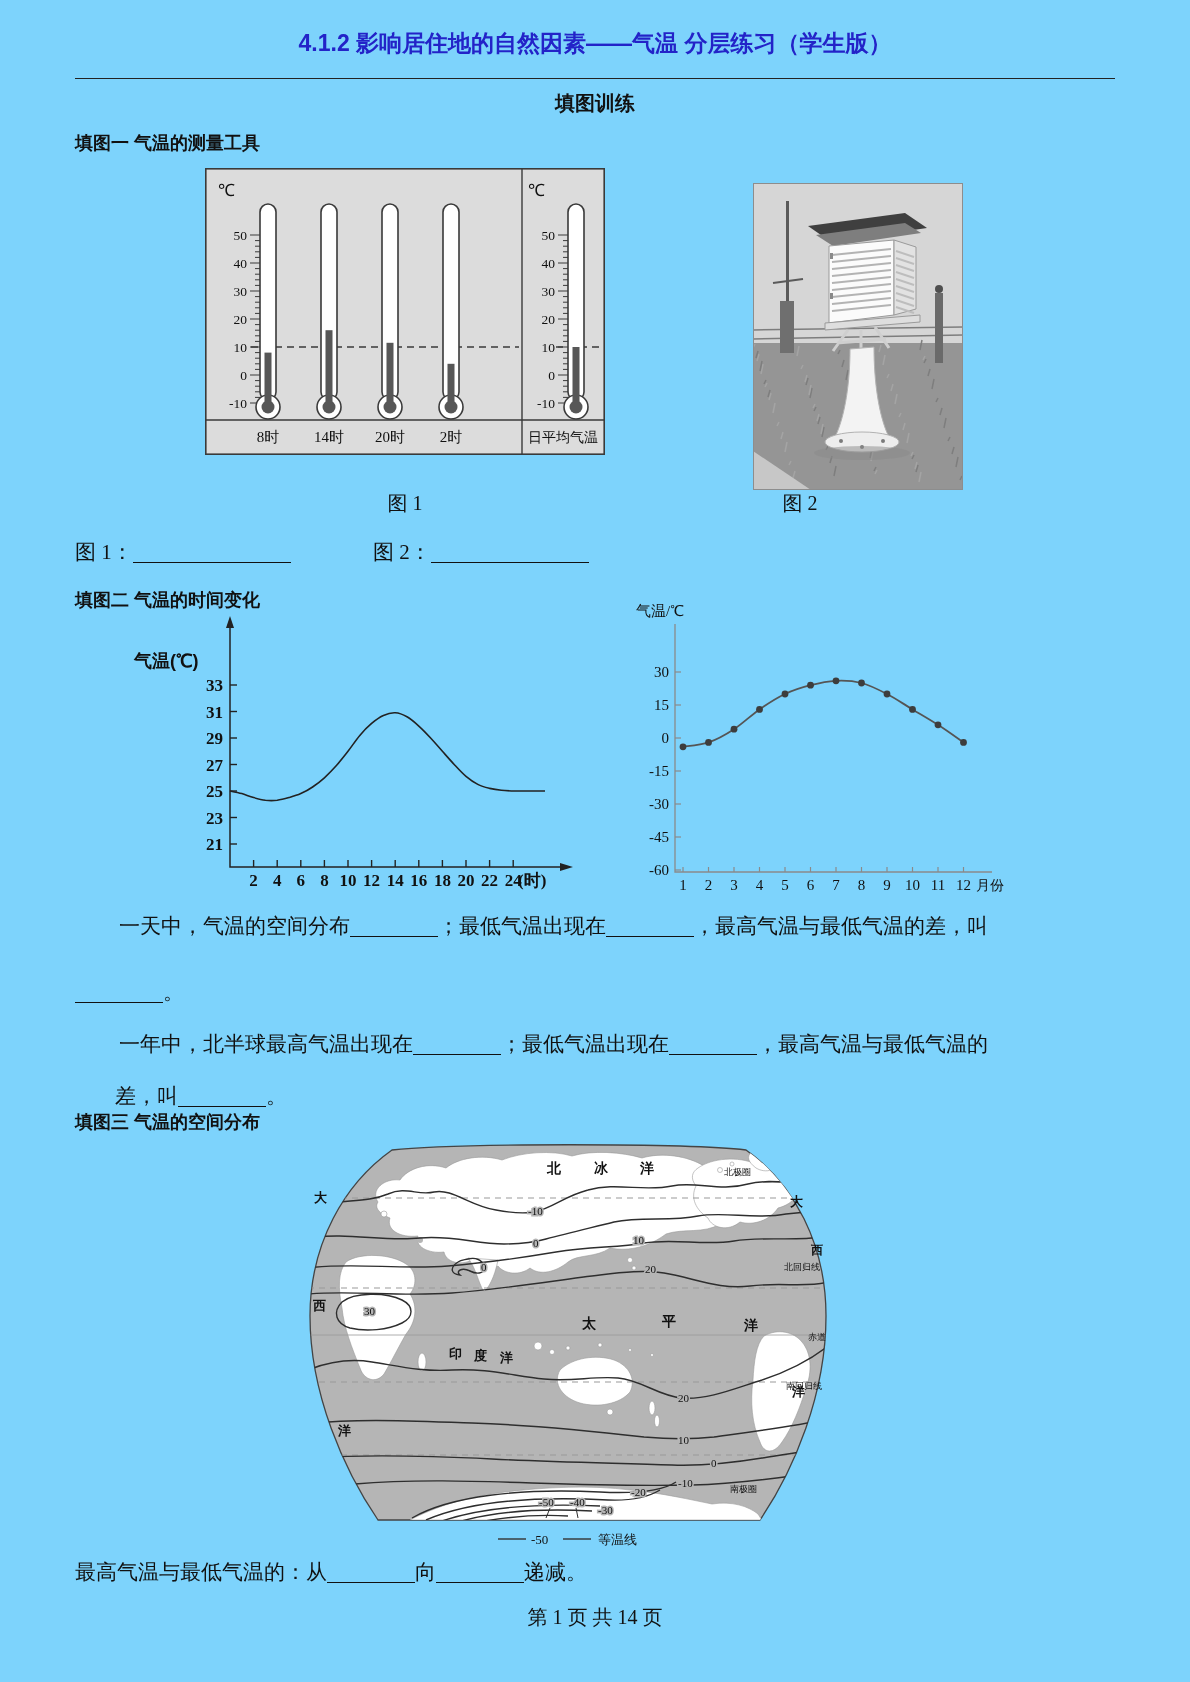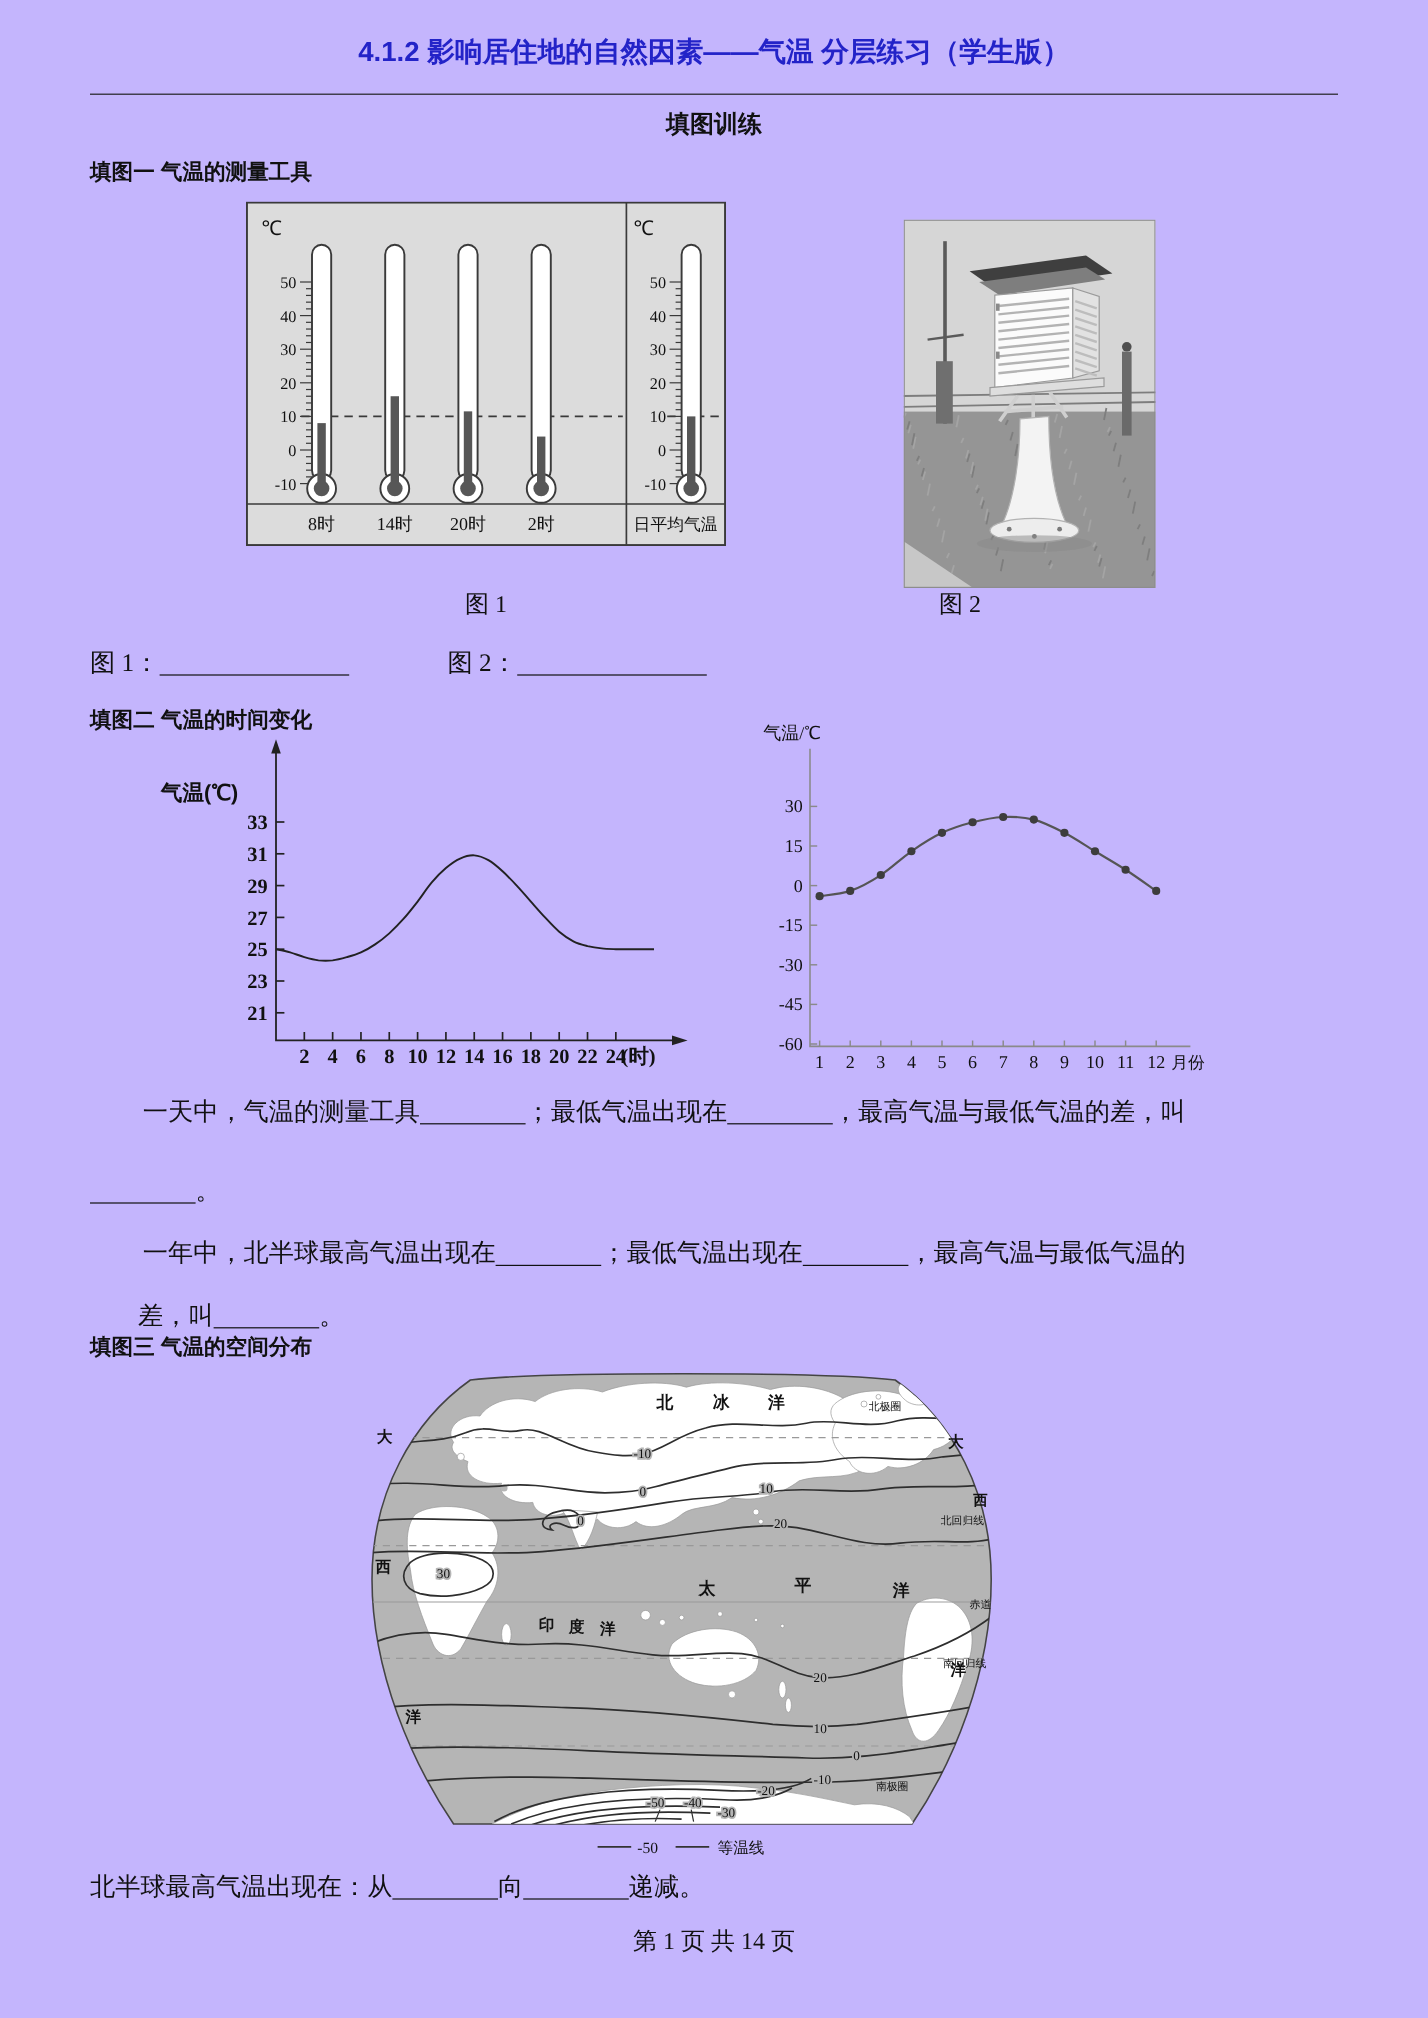--- a/index.html
+++ b/index.html
@@ -1,16 +1,16 @@
 <!DOCTYPE html>
 <html><head>
 <meta charset="utf-8">
 <style>
   html,body{margin:0;padding:0;background:#888}
-  .page{position:relative;width:1190px;height:1682px;background:#c4b5fd;margin:0 auto;
+  .page{position:relative;width:1190px;height:1682px;background:#7dd3fc;margin:0 auto;
         font-family:"Liberation Serif",serif;color:#111;overflow:hidden}
   .abs{position:absolute}
   .doc-title{left:0;top:28px;width:100%;text-align:center;
              font-family:"Liberation Sans",sans-serif;font-weight:bold;font-size:23px}
   .rule{left:75px;top:78px;width:1040px;height:0;border-top:1.6px solid #222}
   .sec-head{left:0;top:90px;width:100%;text-align:center;
             font-family:"Liberation Sans",sans-serif;font-weight:bold;font-size:20px;color:#111}
   .part-head{font-family:Liberation Sans, sans-serif;font-weight:bold;font-size:18px;color:#111}
   .cap{font-size:20px;text-align:center}
   .txt{font-size:21px;line-height:1.35}
@@ -368,21 +368,21 @@
       <circle cx="220.5" cy="87.2" r="3.4" fill="#3d3d3d"></circle>
       <circle cx="246.0" cy="82.8" r="3.4" fill="#3d3d3d"></circle>
       <circle cx="271.5" cy="85.0" r="3.4" fill="#3d3d3d"></circle>
       <circle cx="297.0" cy="96.0" r="3.4" fill="#3d3d3d"></circle>
       <circle cx="322.5" cy="111.4" r="3.4" fill="#3d3d3d"></circle>
       <circle cx="348.0" cy="126.8" r="3.4" fill="#3d3d3d"></circle>
       <circle cx="373.5" cy="144.4" r="3.4" fill="#3d3d3d"></circle>
     </svg>
 
   <div id="paras">
-      <div class="abs txt" style="left: 75px; top: 912px; width: 1050px; padding-left: 44px;"><span>一天中，气温的测量工具</span><span class="blank" style="width: 88px;"></span><span>；最低气温出现在</span><span class="blank" style="width: 88px;"></span><span>，最高气温与最低气温的差，叫</span></div>
+      <div class="abs txt" style="left: 75px; top: 912px; width: 1050px; padding-left: 44px;"><span>一天中，气温的空间分布</span><span class="blank" style="width: 88px;"></span><span>；最低气温出现在</span><span class="blank" style="width: 88px;"></span><span>，最高气温与最低气温的差，叫</span></div>
       <div class="abs txt" style="left: 75px; top: 978px; width: 1050px;"><span class="blank" style="width: 88px;"></span><span>。</span></div>
       <div class="abs txt" style="left: 75px; top: 1030px; width: 1050px; padding-left: 44px;"><span>一年中，北半球最高气温出现在</span><span class="blank" style="width: 88px;"></span><span>；最低气温出现在</span><span class="blank" style="width: 88px;"></span><span>，最高气温与最低气温的</span></div>
       <div class="abs txt" style="left: 75px; top: 1082px; width: 1050px; margin-left: 40px;"><span>差，叫</span><span class="blank" style="width: 88px;"></span><span>。</span></div>
     </div>
 
   <div class="abs part-head" style="left:75px;top:1110px">填图三 气温的空间分布</div>
 
   <svg id="map" class="abs" style="left:300px;top:1140px" width="535" height="415" viewBox="0 0 535 415">
     <defs>
       <clipPath id="mapclip">
@@ -481,17 +481,17 @@
         <text x="239" y="366" font-size="11" fill="#1d1d1d" stroke="#b5b5b5" stroke-width="3" paint-order="stroke">-50</text>
       </g>
     <g>
       <line x1="198" y1="399" x2="226" y2="399" stroke="#333" stroke-width="1.4"></line>
       <text id="legend-val" x="231" y="404" font-size="13">-50</text>
       <line x1="263" y1="399" x2="291" y2="399" stroke="#333" stroke-width="1.4"></line>
       <text id="legend-lab" x="298" y="404" font-size="13">等温线</text>
     </g>
   </svg>
 
-  <div class="abs txt" id="conclusion" style="left:75px;top:1558px"><span>北半球最高气温出现在：从</span><span class="blank" style="width: 88px;"></span><span>向</span><span class="blank" style="width: 88px;"></span><span>递减。</span></div>
+  <div class="abs txt" id="conclusion" style="left:75px;top:1558px"><span>最高气温与最低气温的：从</span><span class="blank" style="width: 88px;"></span><span>向</span><span class="blank" style="width: 88px;"></span><span>递减。</span></div>
 
   <div class="abs footer">第 1 页 共 14 页</div>
 
 </div>
 
 </body></html>

